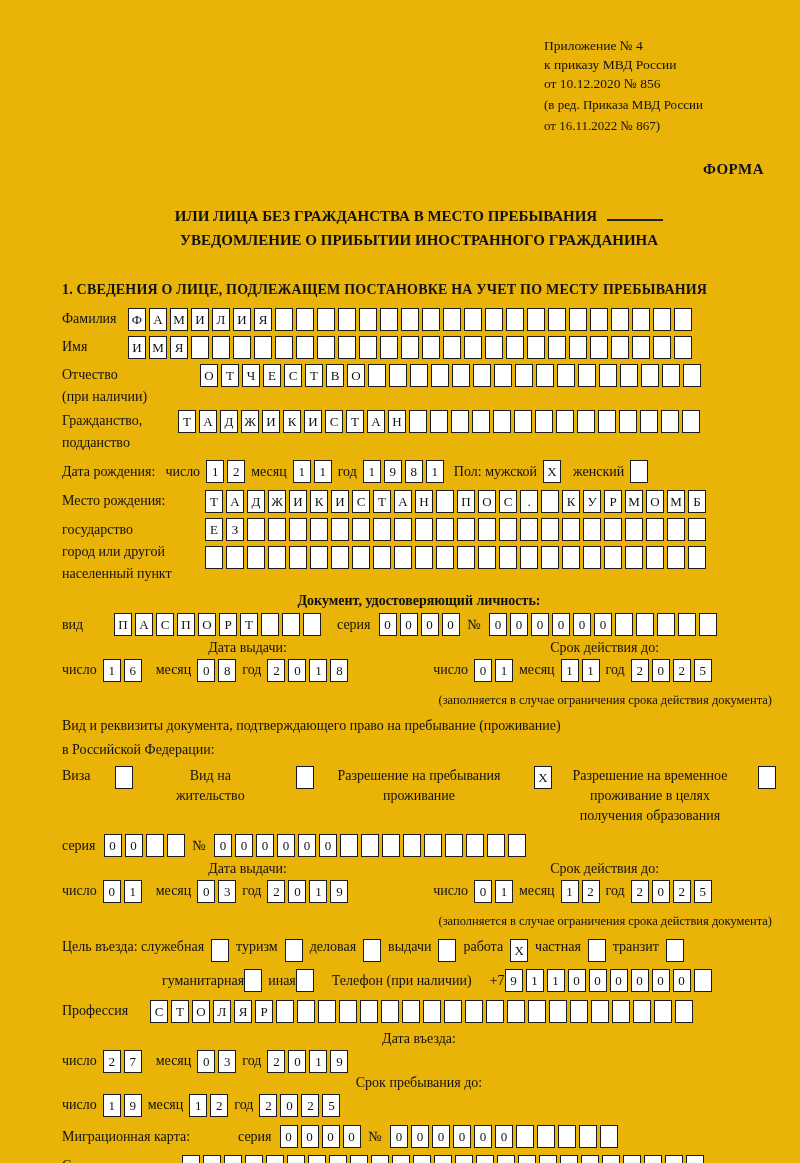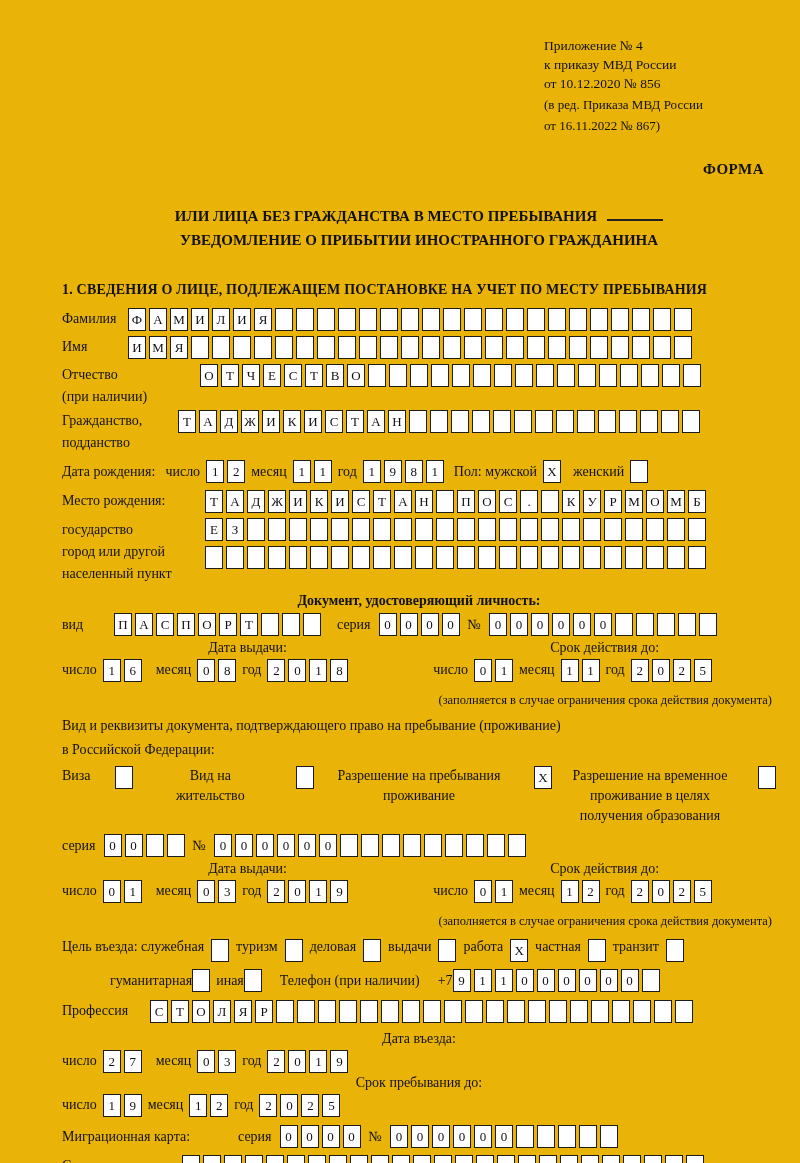--- a/index.html
+++ b/index.html
@@ -43,21 +43,21 @@
   .center-bold{margin-top:8px;text-align:center;font-weight:bold;font-size:14px;}
   .inline-gap{display:flex;align-items:flex-end;gap:8px;flex-wrap:nowrap;}
   .date-flex{display:flex;margin-top:2px;}
   .date-col{display:flex;flex-direction:column;}
   .date-col .dhead{text-align:center;line-height:20px;}
   .date-col .dfields{display:flex;align-items:center;gap:6px;line-height:24px;}
   .dnote{font-size:12.5px;text-align:right;margin-top:11px;padding-right:4px;}
   .opt{display:inline-flex;align-items:flex-start;gap:24px;}
   .opt .olabel{text-align:center;line-height:20px;}
   .purpose-row{display:flex;gap:7px;margin-top:10px;flex-wrap:nowrap;}
-  .purpose-row2{display:flex;align-items:center;margin-top:7px;margin-left:48px;}
+  .purpose-row2{display:flex;align-items:center;margin-top:7px;margin-left:100px;}
 </style>
 </head>
 <body>
 
 <div class="page">
 
   <div class="hdr-block">
     <div>Приложение № 4</div>
     <div>к приказу МВД России</div>
     <div>от 10.12.2020 № 856</div>

